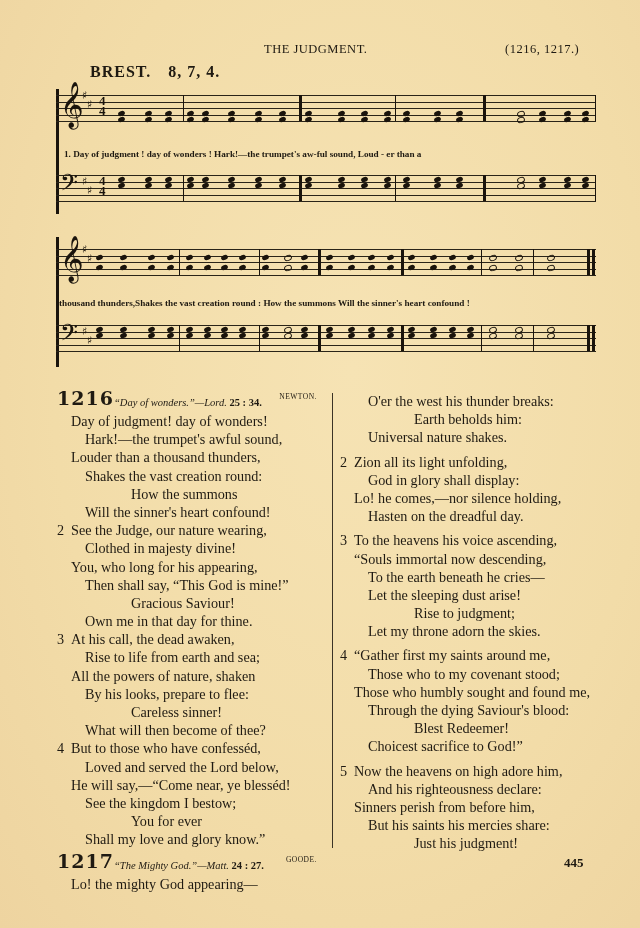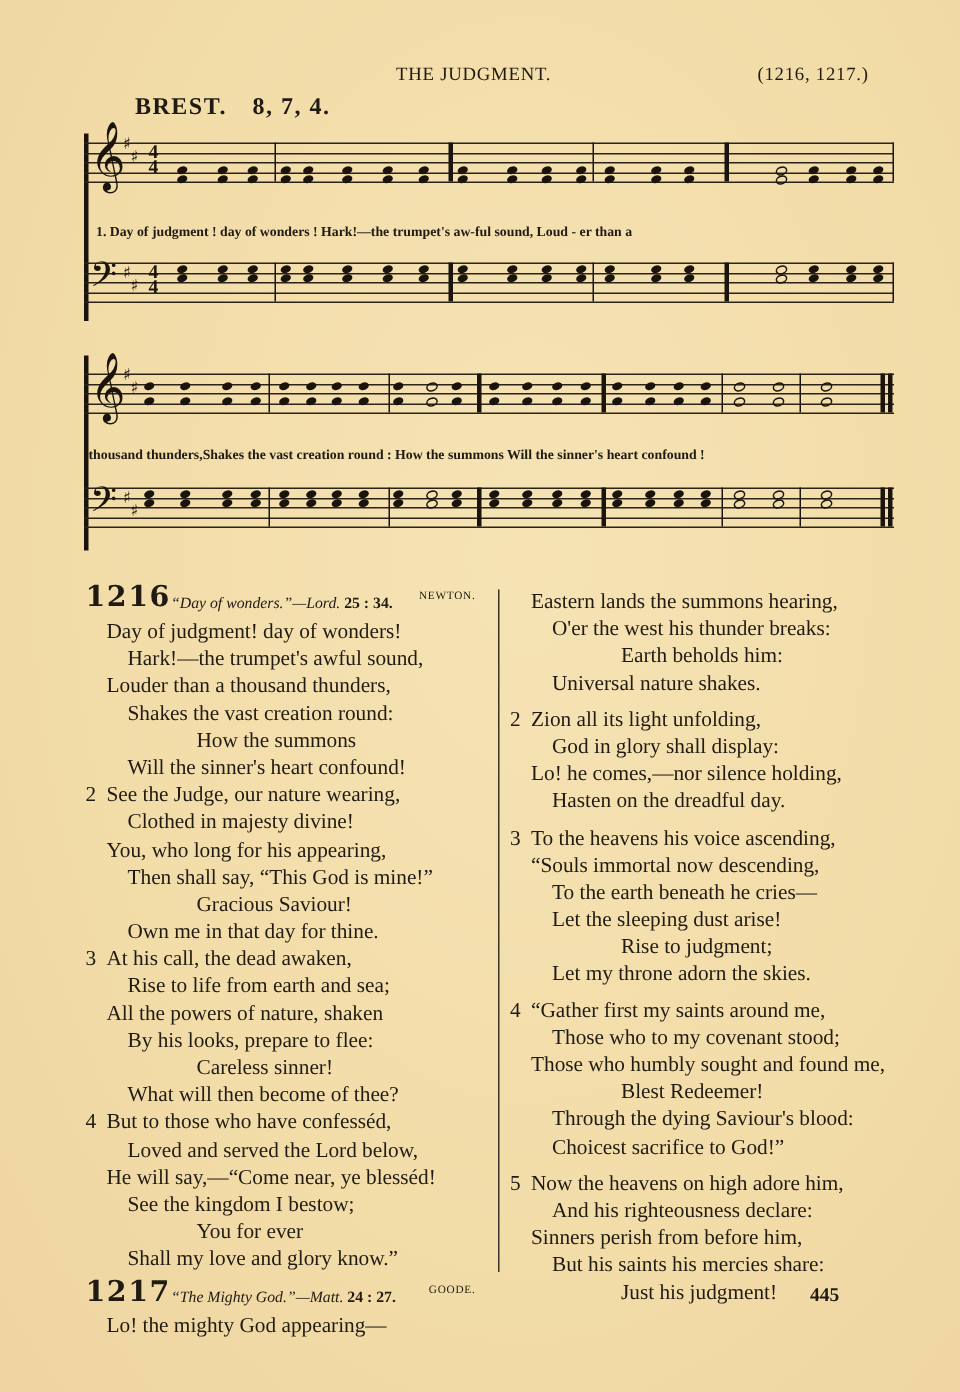--- a/index.html
+++ b/index.html
@@ -37,21 +37,21 @@
   .divider { position:absolute; left:332px; top:393px; width:1px; height:455px; background:#3b3326; }
   .hymn-head { position:relative; height:20px; }
   .hymn-num { position:absolute; left:0; top:-3px; font-family:"DejaVu Serif", serif; font-weight:bold; font-size:19px; letter-spacing:1px; }
   .hymn-ref { position:absolute; left:57px; top:2px; font-size:10.5px; font-style:italic; }
   .hymn-ref .cite { font-style:normal; font-weight:bold; }
   .hymn-author { position:absolute; right:10px; top:-4px; font-size:7.5px; letter-spacing:0.5px; }
   .ln { white-space:nowrap; height:18.2px; }
   .vn { display:inline-block; width:14px; }
   .i0 { padding-left:0; } .i1 { padding-left:14px; } .i3 { padding-left:60px; }
   .gap { height:6px; }
-  .page-num { position:absolute; left:540px; top:855px; font-family:"Liberation Serif", serif; font-size:13px; font-weight:bold;text-align:right; }
+  .page-num { position:absolute; left:564px; top:855px; font-family:"Liberation Serif", serif; font-size:13px; font-weight:bold;text-align:right; }
 </style>
 </head>
 <body>
 
 <div class="page">
 
   <div class="running-head">
     <span class="title">THE JUDGMENT.</span>
     <span class="nums">(1216, 1217.)</span>
   </div>
@@ -336,42 +336,41 @@
       <div class="ln"><span class="vn"></span><span class="i3">You for ever</span></div>
       <div class="ln"><span class="vn"></span><span class="i1">Shall my love and glory know.”</span></div>
       <div class="hymn-head" style="margin-top: 6px;">
         <span class="hymn-num">1217</span>
     <span class="hymn-ref"><span>“The Mighty God.”—Matt.</span> <span class="cite">24 : 27.</span></span>
     <span class="hymn-author">GOODE.</span>
       </div>
       <div class="ln"><span class="vn"></span><span class="i0">Lo! the mighty God appearing—</span></div>
     </div>
   <div class="col col-right" id="colRight">
-      <div class="ln"><span class="vn"></span><span class="i0">Eastern lands the summons hearing,</span></div>
       <div class="ln"><span class="vn"></span><span class="i1">O'er the west his thunder breaks:</span></div>
       <div class="ln"><span class="vn"></span><span class="i3">Earth beholds him:</span></div>
       <div class="ln"><span class="vn"></span><span class="i1">Universal nature shakes.</span></div>
       <div class="gap"></div>
       <div class="ln"><span class="vn">2</span><span class="i0">Zion all its light unfolding,</span></div>
       <div class="ln"><span class="vn"></span><span class="i1">God in glory shall display:</span></div>
       <div class="ln"><span class="vn"></span><span class="i0">Lo! he comes,—nor silence holding,</span></div>
       <div class="ln"><span class="vn"></span><span class="i1">Hasten on the dreadful day.</span></div>
       <div class="gap"></div>
       <div class="ln"><span class="vn">3</span><span class="i0">To the heavens his voice ascending,</span></div>
       <div class="ln"><span class="vn"></span><span class="i0">“Souls immortal now descending,</span></div>
       <div class="ln"><span class="vn"></span><span class="i1">To the earth beneath he cries—</span></div>
       <div class="ln"><span class="vn"></span><span class="i1">Let the sleeping dust arise!</span></div>
       <div class="ln"><span class="vn"></span><span class="i3">Rise to judgment;</span></div>
       <div class="ln"><span class="vn"></span><span class="i1">Let my throne adorn the skies.</span></div>
       <div class="gap"></div>
       <div class="ln"><span class="vn">4</span><span class="i0">“Gather first my saints around me,</span></div>
       <div class="ln"><span class="vn"></span><span class="i1">Those who to my covenant stood;</span></div>
       <div class="ln"><span class="vn"></span><span class="i0">Those who humbly sought and found me,</span></div>
+      <div class="ln"><span class="vn"></span><span class="i1">Through the dying Saviour's blood:</span></div>
       <div class="ln"><span class="vn"></span><span class="i3">Blest Redeemer!</span></div>
-      <div class="ln"><span class="vn"></span><span class="i1">Through the dying Saviour's blood:</span></div>
       <div class="ln"><span class="vn"></span><span class="i1">Choicest sacrifice to God!”</span></div>
       <div class="gap"></div>
       <div class="ln"><span class="vn">5</span><span class="i0">Now the heavens on high adore him,</span></div>
       <div class="ln"><span class="vn"></span><span class="i1">And his righteousness declare:</span></div>
       <div class="ln"><span class="vn"></span><span class="i0">Sinners perish from before him,</span></div>
       <div class="ln"><span class="vn"></span><span class="i1">But his saints his mercies share:</span></div>
       <div class="ln"><span class="vn"></span><span class="i3">Just his judgment!</span></div>
     </div>
 
   <div class="page-num">445</div>

